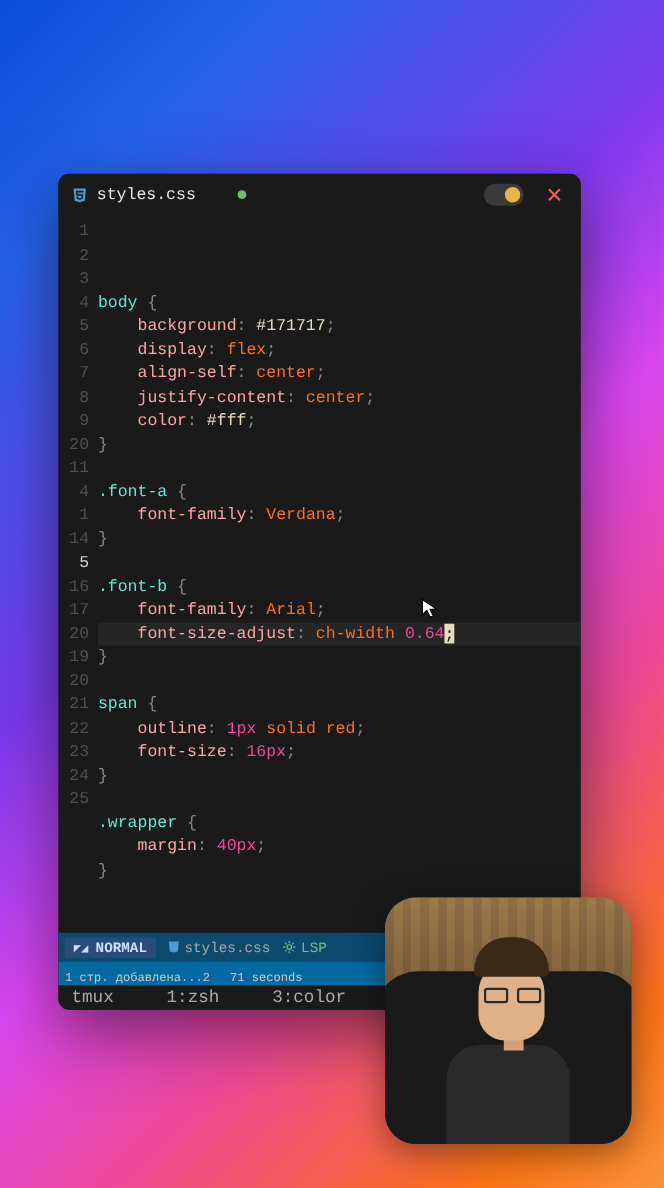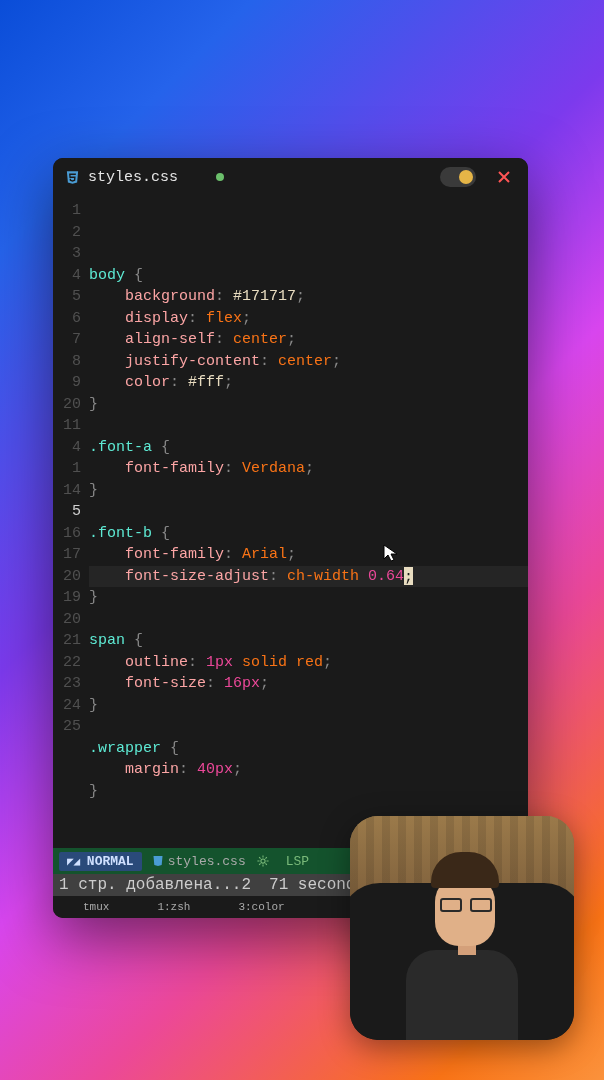--- a/index.html
+++ b/index.html
@@ -126,54 +126,54 @@
       top: 322px;
       width: 16px;
       height: 20px;
       z-index: 10;
       pointer-events: none;
     }
     .statusbar {
       height: 26px;
       display: flex;
       align-items: center;
-      background: #14532d;
+      background: #0c4a6e;
       font-size: 13px;
       gap: 10px;
       padding: 0 6px;
     }
     .mode-badge {
       background: #2a4a7a;
       color: #d0e0ff;
       padding: 2px 8px;
       font-weight: bold;
       border-radius: 2px;
       font-size: 13px;
     }
     .status-item { color: #888; display: flex; align-items: center; gap: 4px; }
     .status-file { color: #aaa; }
-    .lsp-item { color: #7aba7a; display: flex; align-items: center; gap: 16px;}
+    .lsp-item { color: #7aba7a; display: flex; align-items: center; gap: 4px;}
     .messagebar {
       height: 22px;
-      background: #404040;
+      background: #0369a1;
       color: #ccc;
-      font-size: 16px;
-      display: flex;
-      align-items: center;
+      font-size: 11px;
+      display: flex;
+      align-items: flex-end;
       padding: 0 6px;
       gap: 18px;
     }
     .tmuxbar {
       height: 22px;
       background: #1a1a1a;
       color: #aaa;
-      font-size: 11px;
-      display: flex;
-      align-items: center;
-      padding: 0 30px;
+      font-size: 16px;
+      display: flex;
+      align-items: center;
+      padding: 0 12px;
       gap: 48px;
     }
     .webcam {
       position: absolute;
       right: 30px;
       bottom: 40px;
       width: 224px;
       height: 224px;
       border-radius: 28px;
       background: linear-gradient(180deg, #8b6f47 0%, #6b5537 20%, #3a2f1f 50%, #1a1510 100%);

